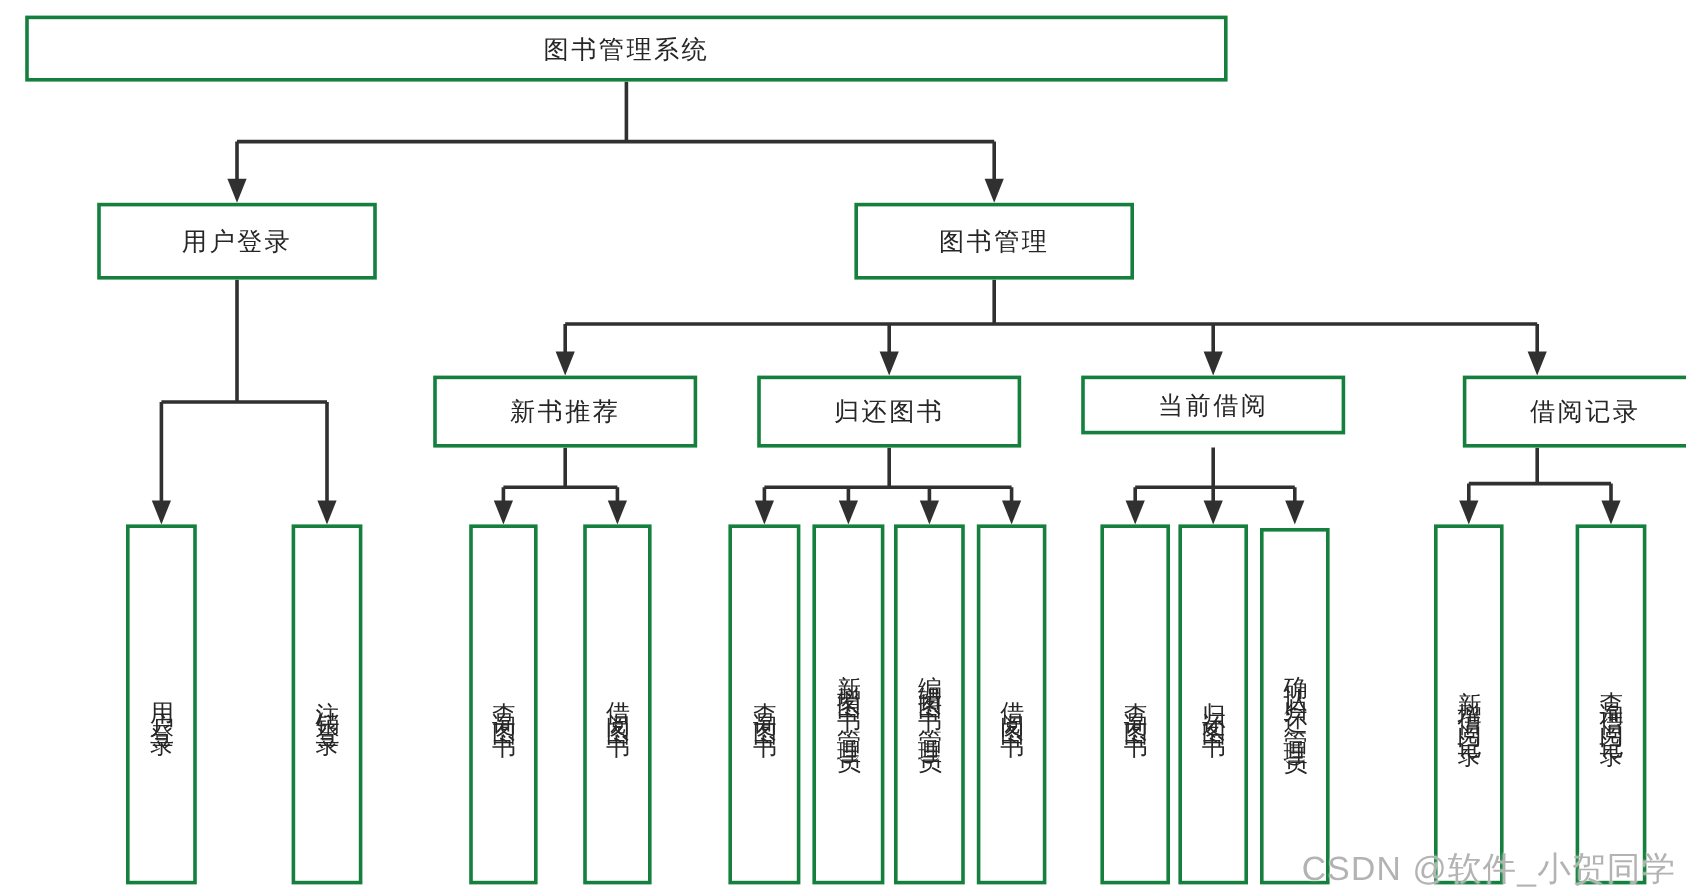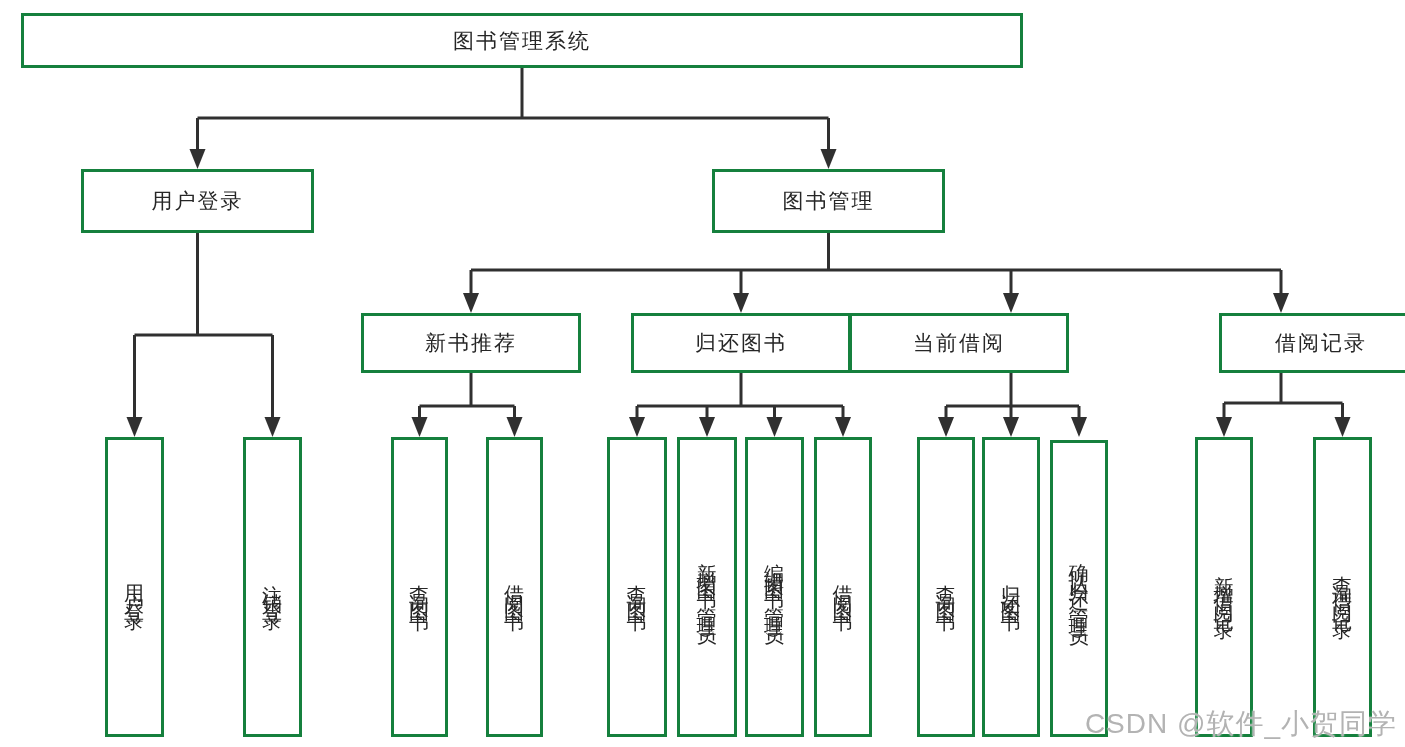--- a/index.html
+++ b/index.html
@@ -100,21 +100,21 @@
   <div class="box h" style="left:361px;top:313px;width:220px;height:60px">
     <span class="lbl">新书推荐</span>
   </div>
 
   <div class="box h" style="left:712px;top:169px;width:233px;height:64px">
     <span class="lbl">图书管理</span>
   </div>
   <div class="box h" style="left:631px;top:313px;width:220px;height:60px">
     <span class="lbl">归还图书</span>
   </div>
-  <div class="box h" style="left:849px;top:313px;width:220px;height:60px">
+  <div class="box h" style="left:901px;top:313px;width:220px;height:49px">
     <span class="lbl">当前借阅</span>
   </div>
   <div class="box h" style="left:1219px;top:313px;width:204px;height:60px">
     <span class="lbl">借阅记录</span>
   </div>
 
   <div class="box v" style="left:105px;top:437px;width:59px;height:300px">
     <span class="lbl">用户登录</span>
   </div>
   <div class="box v" style="left:243px;top:437px;width:59px;height:300px">

